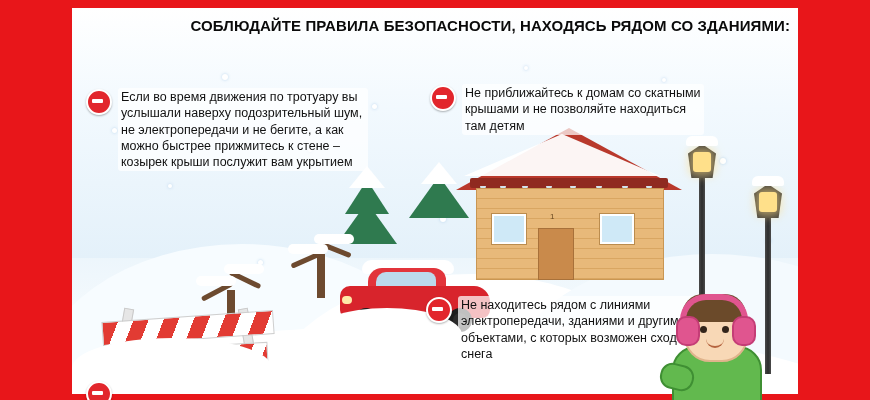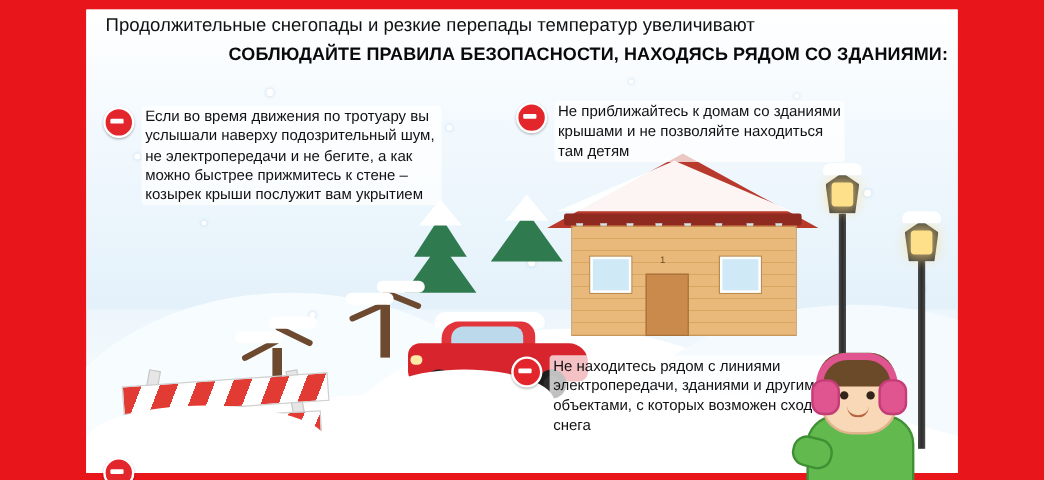--- a/index.html
+++ b/index.html
@@ -591,32 +591,31 @@
       <div class="plank"></div>
       <div class="plank2"></div>
     </div>
 
     <div class="mound" style="left:240px; top:300px; width:150px; height:54px;"></div>
     <div class="mound" style="left:380px; top:318px; width:220px; height:60px;"></div>
     <div class="mound" style="left:0px;   top:330px; width:200px; height:60px;"></div>
   </div>
 
   <div class="header">
-    <p>Продолжительные снегопады и резкие перепады температур увеличивают</p>
     <p class="headline">СОБЛЮДАЙТЕ ПРАВИЛА БЕЗОПАСНОСТИ, НАХОДЯСЬ РЯДОМ СО ЗДАНИЯМИ:</p>
   </div>
 
   <div class="tip" id="tip1">
     <div class="noentry"></div>
     <div class="txt">Если во время движения по тротуару вы услышали наверху подозрительный шум, не электропередачи и не бегите, а как можно быстрее прижмитесь к стене – козырек крыши послужит вам укрытием</div>
   </div>
 
   <div class="tip" id="tip2">
     <div class="noentry"></div>
-    <div class="txt">Не приближайтесь к домам со зданиями крышами и не позволяйте находиться там детям</div>
+    <div class="txt">Не приближайтесь к домам со скатными крышами и не позволяйте находиться там детям</div>
   </div>
 
 
   <div class="tip" id="tip4">
     <div class="noentry"></div>
     <div class="txt">Не находитесь рядом с линиями электропередачи, зданиями и другими объектами, с которых возможен сход снега</div>
   </div>
 
   <div class="tip" id="tip5">
     <div class="noentry"></div>

